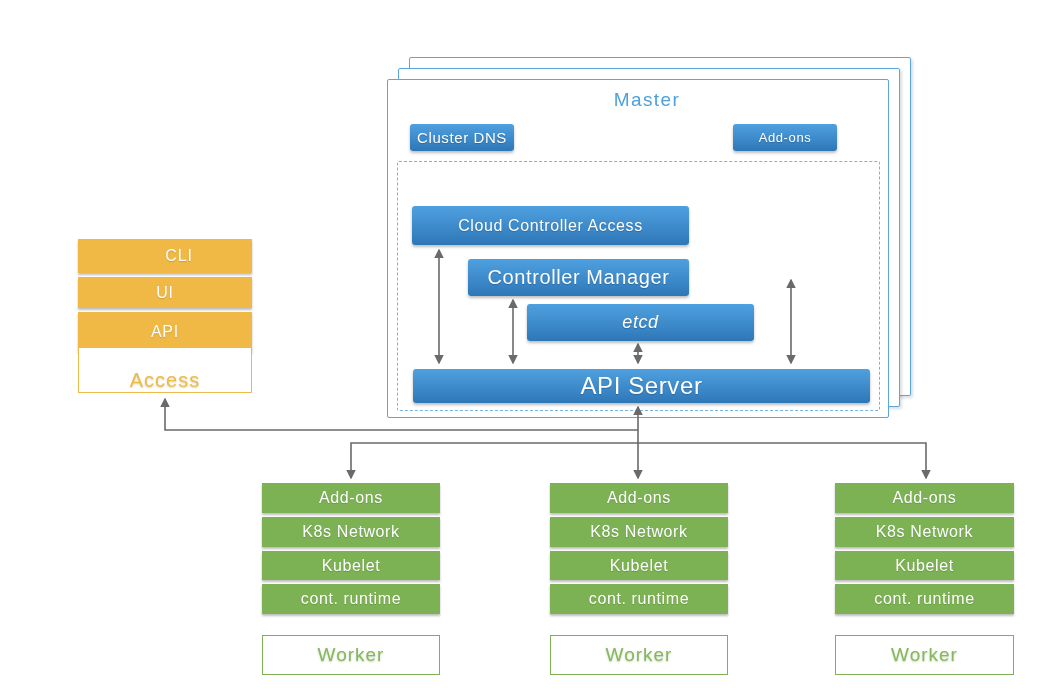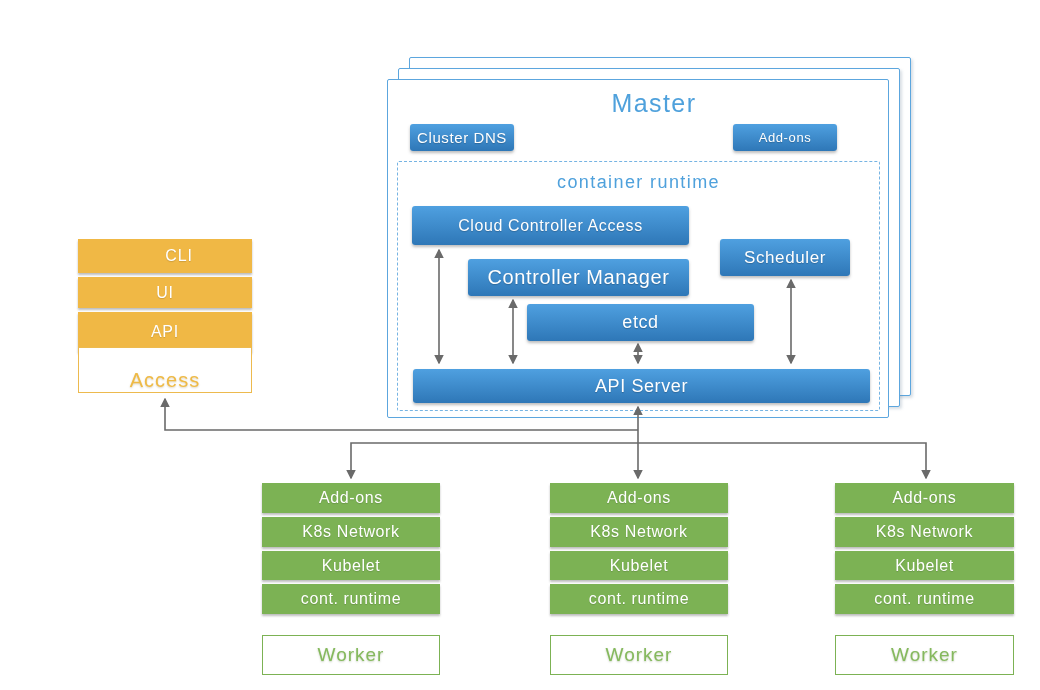--- a/index.html
+++ b/index.html
@@ -45,51 +45,47 @@
 </head>
 <body>
 
 <div class="stage">
 
   <div class="abs page page-shadow" style="left:409px;top:57px;width:502px;height:339px;"></div>
   <div class="abs page page-shadow" style="left:398px;top:68px;width:502px;height:339px;"></div>
 
   <div class="abs page" style="left:387px;top:79px;width:502px;height:339px;">
 
-    <div class="abs blue-title" style="left:16px;top:9px;width:100%;font-size:25px;">Master</div>
+    <div class="abs blue-title" style="left:9px;top:9px;width:100%;font-size:19px;">Master</div>
 
     <div class="abs bluebox" style="left:22px;top:44px;width:104px;height:27px;font-size:15px;">
       <span>Cluster DNS</span>
     </div>
 
     <div class="abs bluebox" style="left:345px;top:44px;width:104px;height:27px;font-size:13px;">
       <span>Add-ons</span>
     </div>
 
     <div class="abs dashedbox" style="left:9px;top:81px;width:483px;height:250px;">
 
-      <div class="abs blue-title" style="left:0;top:10px;width:100%;font-size:18px;">container runtime</div>
 
       <div class="abs bluebox" style="left:14px;top:44px;width:277px;height:39px;font-size:16px;">
         <span>Cloud Controller Access</span>
       </div>
 
       <div class="abs bluebox" style="left:70px;top:97px;width:221px;height:37px;font-size:20px;">
         <span>Controller Manager</span>
       </div>
 
-      <div class="abs bluebox" style="left:322px;top:77px;width:130px;height:37px;font-size:17px;">
-        <span>Scheduler</span>
-      </div>
 
-      <div class="abs bluebox" style="left:129px;top:142px;width:227px;height:37px;font-size:18px;">
+      <div class="abs bluebox" style="left:129px;top:142px;width:227px;height:37px;font-size:18px;font-style:italic;">
         <span>etcd</span>
       </div>
 
-      <div class="abs bluebox" style="left:15px;top:207px;width:457px;height:34px;font-size:18px;">
+      <div class="abs bluebox" style="left:15px;top:207px;width:457px;height:34px;font-size:24px;">
         <span>API Server</span>
       </div>
     </div>
   </div>
 
   <div class="abs orangebox" style="left:78px;top:239px;width:174px;height:34px;font-size:16px;padding-left:28px;">
     <span>CLI</span>
   </div>
   <div class="abs orangebox" style="left:78px;top:277px;width:174px;height:31px;font-size:16px;">
     <span>UI</span>

